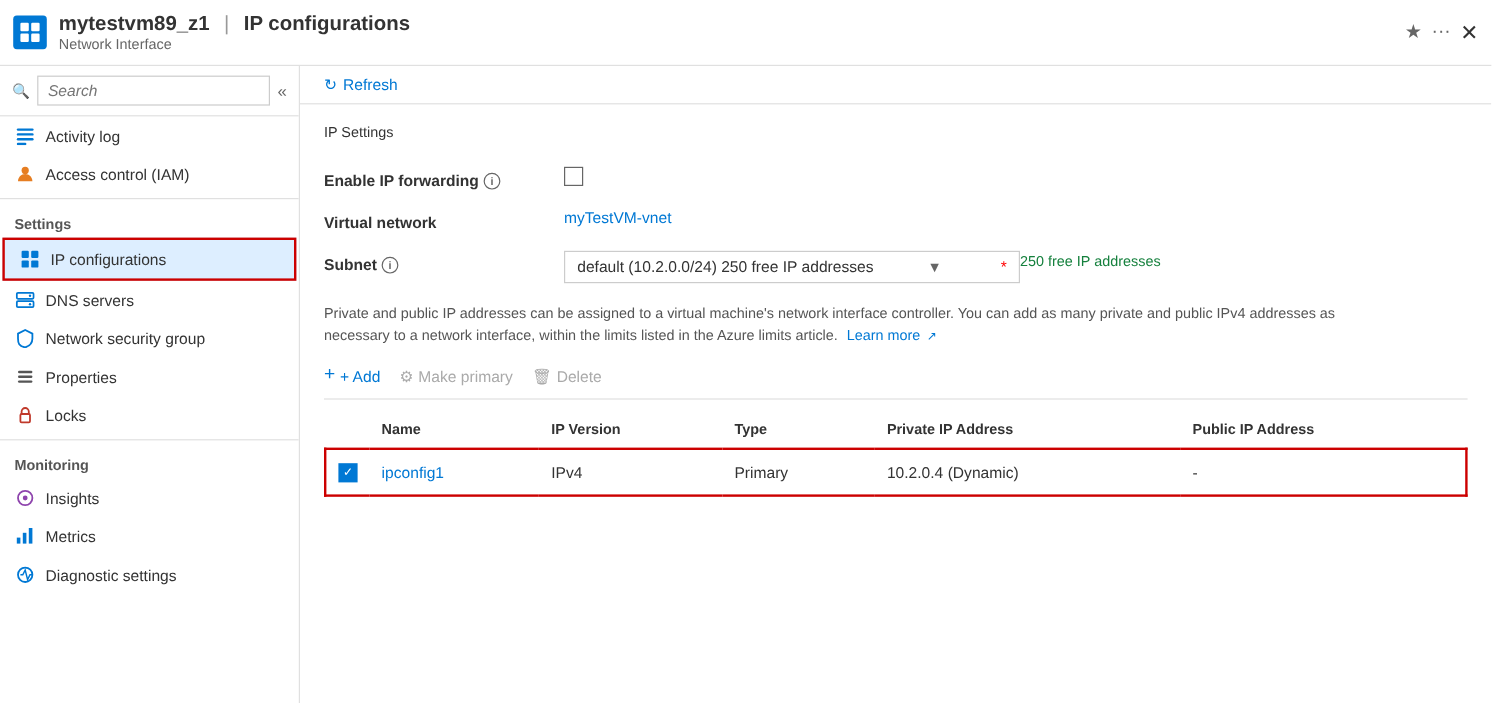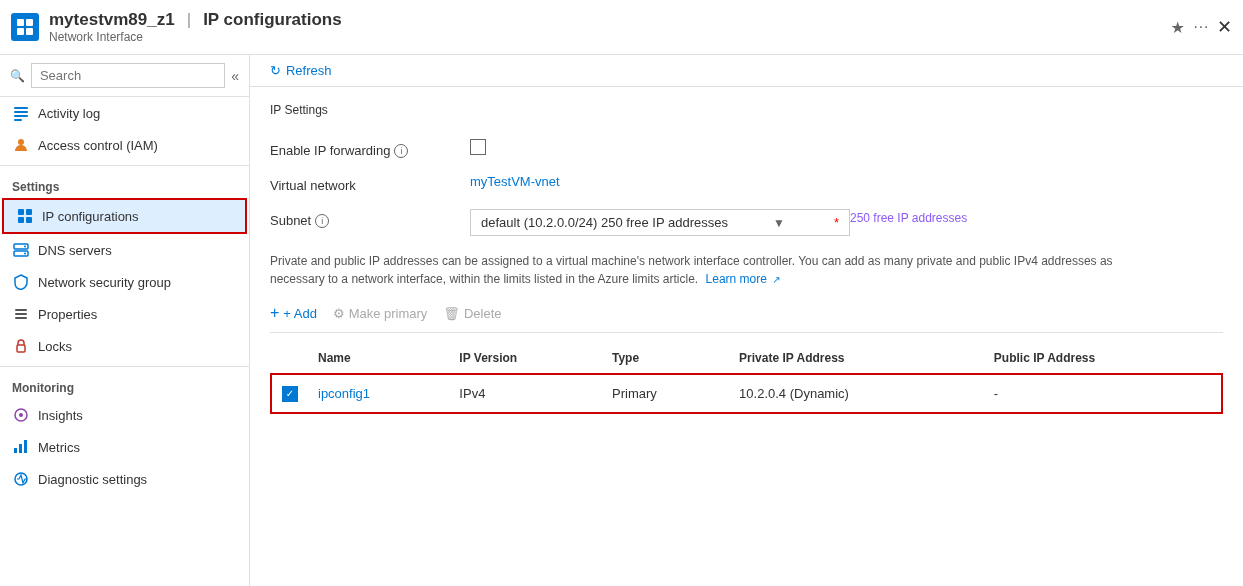--- a/index.html
+++ b/index.html
@@ -13,50 +13,50 @@
     .title-bar-actions { display: flex; align-items: center; gap: 8px; margin-left: auto; }
     .star-icon, .ellipsis-icon { color: #666; cursor: pointer; font-size: 16px; }
     .close-icon { color: #333; cursor: pointer; font-size: 18px; font-weight: 300; }
 
     
     .main-layout { display: flex; flex: 1; overflow: hidden; }
 
     
     .sidebar { width: 250px; border-right: 1px solid #e0e0e0; display: flex; flex-direction: column; overflow-y: auto; background: #fff; flex-shrink: 0; }
     .sidebar-search { padding: 8px 10px; border-bottom: 1px solid #e0e0e0; display: flex; align-items: center; gap: 6px; }
-    .sidebar-search input { border: 1px solid #ccc; padding: 4px 8px; width: 100%; font-size: 13px; border-radius: 0; outline: none; }
+    .sidebar-search input { border: 1px solid #ccc; padding: 4px 8px; width: 100%; font-size: 13px; border-radius: 0; outline: none; font-style: italic; }
     .sidebar-search-icon { color: #666; font-size: 12px; }
     .collapse-btn { margin-left: auto; cursor: pointer; color: #666; font-size: 14px; }
 
     .sidebar-item { display: flex; align-items: center; padding: 7px 12px; cursor: pointer; gap: 8px; font-size: 13px; color: #333; }
     .sidebar-icon { width: 18px; height: 18px; display: flex; align-items: center; justify-content: center; flex-shrink: 0; }
     .section-label { font-size: 12px; font-weight: 600; color: #555; padding: 10px 12px 4px; text-transform: none; }
     .divider { border-top: 1px solid #e0e0e0; margin: 4px 0; }
 
     
     .content { flex: 1; display: flex; flex-direction: column; overflow-y: auto; padding: 0; }
     .toolbar { display: flex; align-items: center; padding: 8px 20px; border-bottom: 1px solid #e0e0e0; gap: 16px; }
     .toolbar-btn { display: flex; align-items: center; gap: 5px; cursor: pointer; color: #0078d4; font-size: 13px; background: none; border: none; }
 
     .content-body { padding: 16px 20px; overflow-y: auto; flex: 1; }
 
     .section-title { font-size: 12px; font-weight: 400; margin-bottom: 22px; }
 
     .form-row { display: flex; align-items: flex-start; margin-bottom: 16px; }
-    .form-label { width: 200px; font-size: 13px; color: #333; display: flex; align-items: center; gap: 4px; padding-top: 4px; flex-shrink: 0; }
+    .form-label { width: 200px; font-size: 13px; color: #333; display: flex; align-items: center; gap: 4px; padding-top: 4px; flex-shrink: 0; font-weight: bold; }
     .form-value { flex: 1; display: flex; align-items: center; }
     .info-icon { width: 14px; height: 14px; border: 1px solid #666; border-radius: 50%; display: inline-flex; align-items: center; justify-content: center; font-size: 9px; color: #666; cursor: pointer; flex-shrink: 0; }
 
     .checkbox-box { width: 16px; height: 16px; border: 1px solid #666; background: #fff; display: inline-block; }
 
     .link { color: #0078d4; text-decoration: none; cursor: pointer; }
 
     .subnet-dropdown { display: flex; align-items: center; border: 1px solid #ccc; padding: 5px 10px; min-width: 380px; justify-content: space-between; cursor: pointer; background: #fff; }
     .subnet-dropdown-text { font-size: 13px; }
-    .subnet-note { font-size: 12px; color: #8b5cf6; text-align: right; margin-top: 2px; }
+    .subnet-note { font-size: 12px; color: #15803d; text-align: right; margin-top: 2px; }
     .subnet-wrapper { display: flex; flex-direction: row; }
 
     .info-text { font-size: 12px; color: #555; line-height: 1.5; max-width: 900px; margin-bottom: 12px; }
 
     .action-bar { display: flex; align-items: center; gap: 16px; margin-bottom: 10px; padding: 4px 0; border-bottom: 1px solid #e0e0e0; padding-bottom: 10px; }
     .action-btn { display: flex; align-items: center; gap: 4px; cursor: pointer; color: #333; font-size: 13px; background: none; border: none; }
     .action-btn.disabled { color: #aaa; cursor: default; }
 
     
     .table { width: 100%; border-collapse: collapse; }

